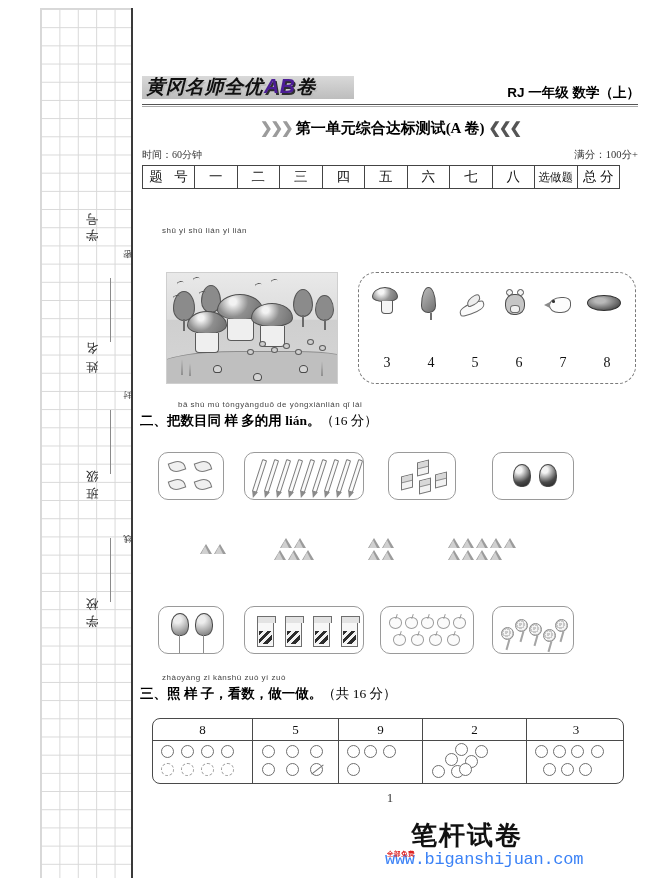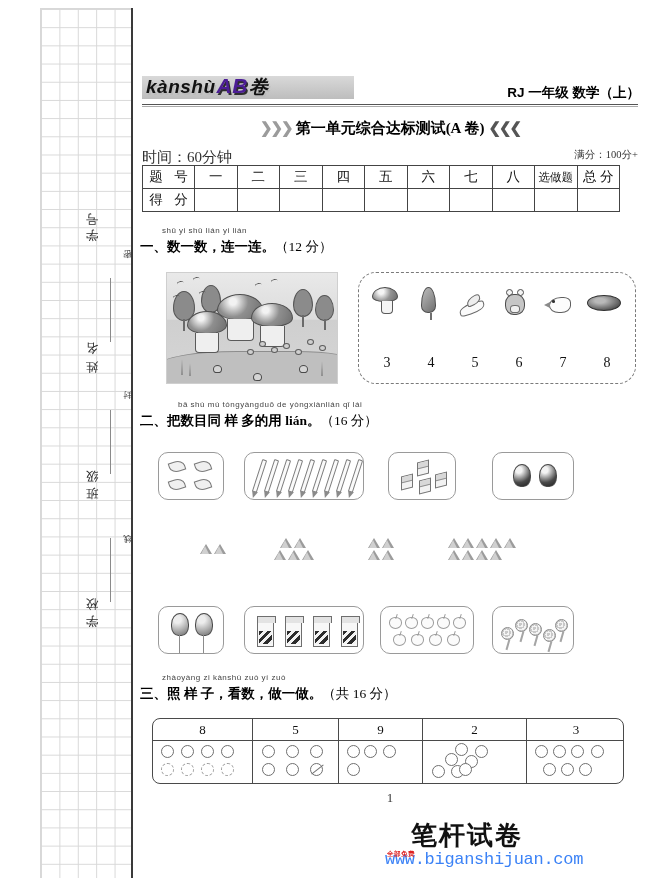--- a/index.html
+++ b/index.html
@@ -61,21 +61,21 @@
   }
   .hrule { position:absolute; left:2px; top:104px; width:496px; height:3px;
            border-top:1px solid #555; border-bottom:1px solid #aaa; }
   .paper-title {
     position:absolute; left:0; top:119px; width:500px;
     text-align:center; font-size:15px; font-weight:bold;
     font-family:"Liberation Serif","DejaVu Serif",serif; color:#000; white-space:nowrap;
   }
   .chev { color:#9b9b9b; font-weight:bold; letter-spacing:-2px; font-size:15px; }
   .chev.l { margin-right:4px; } .chev.r { margin-left:4px; color:#555;}
-  .meta-left { position:absolute; left:2px; top:148px; font-size:15px; color:#333; }
+  .meta-left { position:absolute; left:2px; top:148px; font-size:10px; color:#333; }
   .meta-right { position:absolute; right:2px; top:148px; font-size:10.5px; color:#333; }
 
   
   table.score { position:absolute; left:2px; top:165px; width:478px;
                 border-collapse:collapse; table-layout:fixed; }
   table.score td { border:1px solid #444; height:23px; text-align:center;
                    font-size:13.5px; color:#111; }
   table.score td.hd { width:52px; letter-spacing:4px; padding-left:4px;}
   table.score td.opt { font-size:11.5px; letter-spacing:0; }
 
@@ -239,21 +239,21 @@
   <div class="vdash" style="top:538px; height:64px;"></div>
   <div class="vlabel" style="left:84px; top:614px;">学 校</div>
 
   <div class="vlabel small" style="left:121px; top:264px;">密</div>
   <div class="vlabel small" style="left:121px; top:404px;">封</div>
   <div class="vlabel small" style="left:121px; top:548px;">线</div>
 
   <div class="content">
 
     <div class="brandbar"></div>
-    <div class="brand"><span>kànshù</span><span class="ab">AB</span><span>卷</span></div>
+    <div class="brand"><span>黄冈名师全优</span><span class="ab">AB</span><span>卷</span></div>
     <div class="subject">RJ 一年级 数学（上）</div>
     <div class="hrule"></div>
 
     <div class="paper-title">
       <span class="chev l">❯❯❯</span><span>第一单元综合达标测试(A 卷)</span><span class="chev r">❮❮❮</span>
     </div>
     <div class="meta-left">时间：60分钟</div>
     <div class="meta-right">满分：100分+</div>
 
     <table class="score">
@@ -264,40 +264,24 @@
         <td>二</td>
         <td>三</td>
         <td>四</td>
         <td>五</td>
         <td>六</td>
         <td>七</td>
         <td>八</td>
         <td class="opt">选做题</td>
         <td>总 分</td>
       </tr>
-      <tr>
-        <td class="hd">得 分</td>
-        <td></td>
-        <td></td>
-        <td></td>
-        <td></td>
-        <td></td>
-        <td></td>
-        <td></td>
-        <td></td>
-        <td></td>
-        <td></td>
-      </tr>
     </tbody>
       </table>
 
     <div class="pinyin sec1-pinyin">shǔ yi shǔ  lián yi lián</div>
-    <div class="qhead sec1-head">
-      <span>一、数一数，连一连。</span><span class="pts">（12 分）</span>
-    </div>
 
     <div class="scene">
       <div class="sky"></div>
       <div class="pond"></div>
 
       <div class="tree" style="left:6px; top:18px;">
           <div class="crown" style="width:22px;height:30px;"></div>
           <div class="trunk" style="height:12px;"></div>
         </div>
       <div class="tree" style="left:34px; top:12px;">

